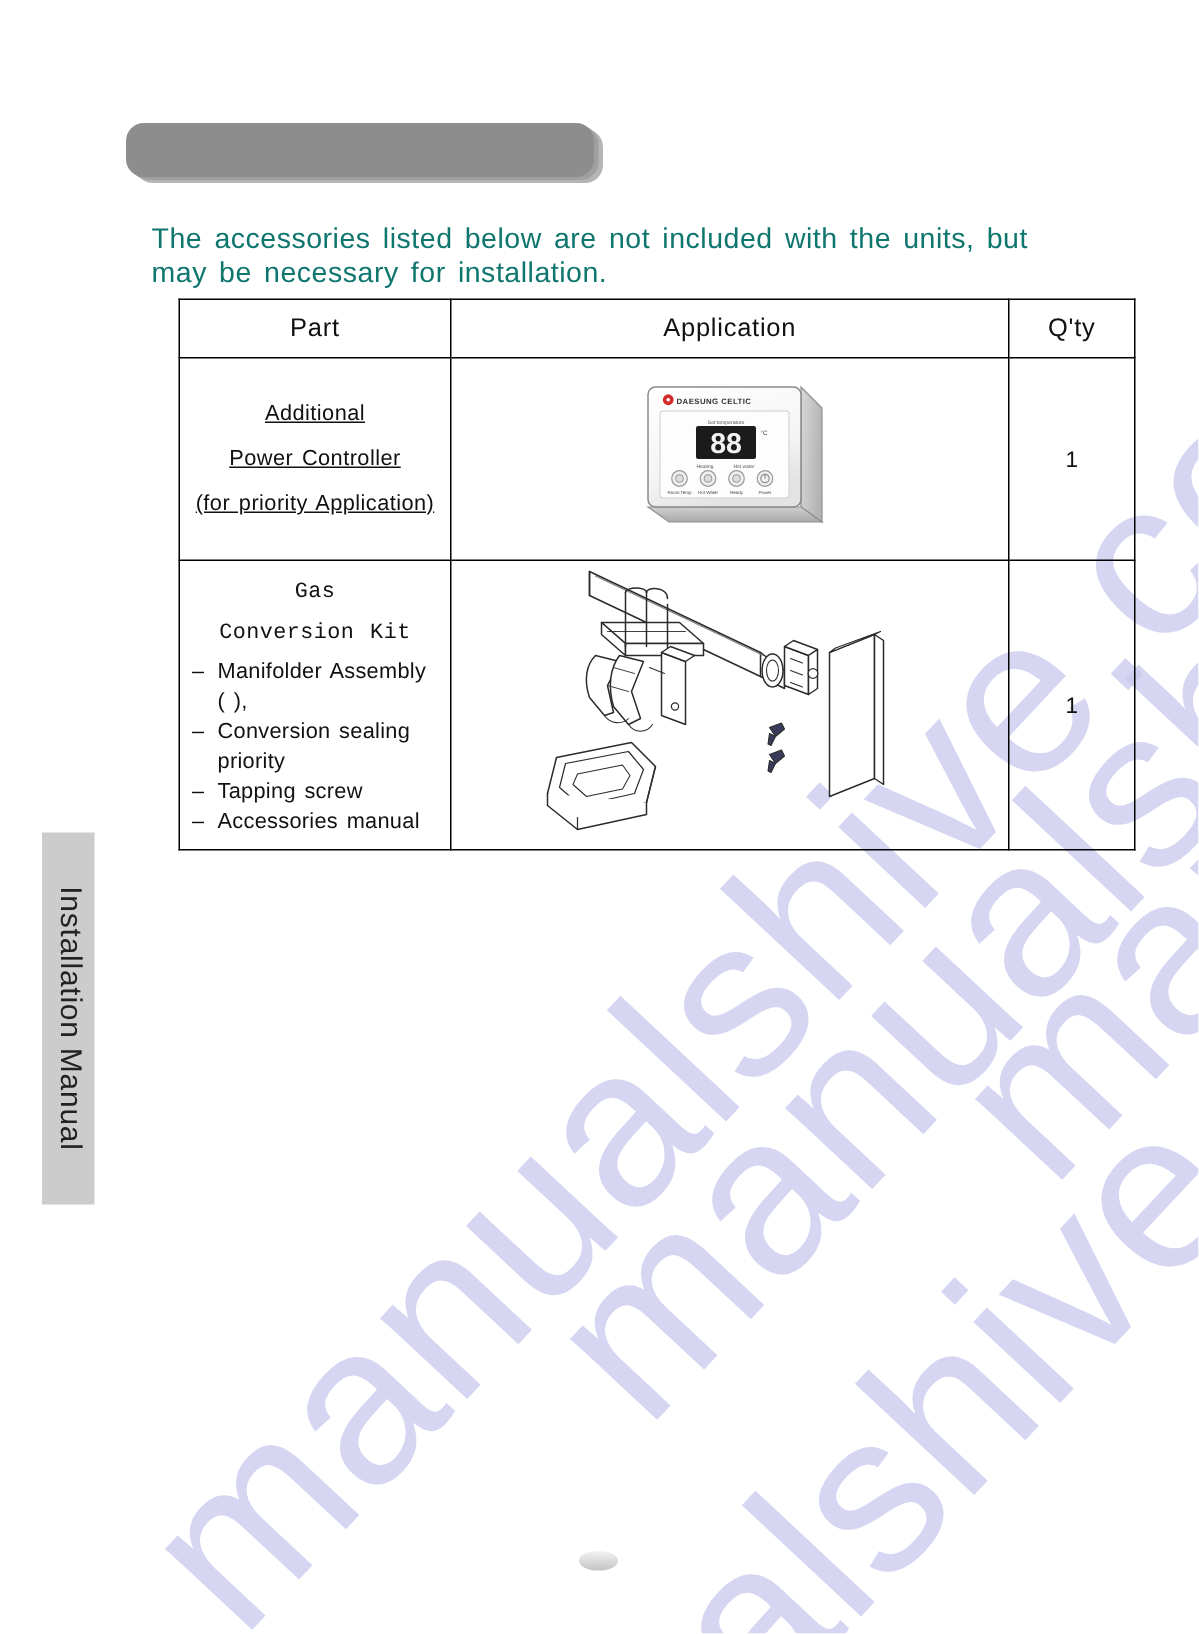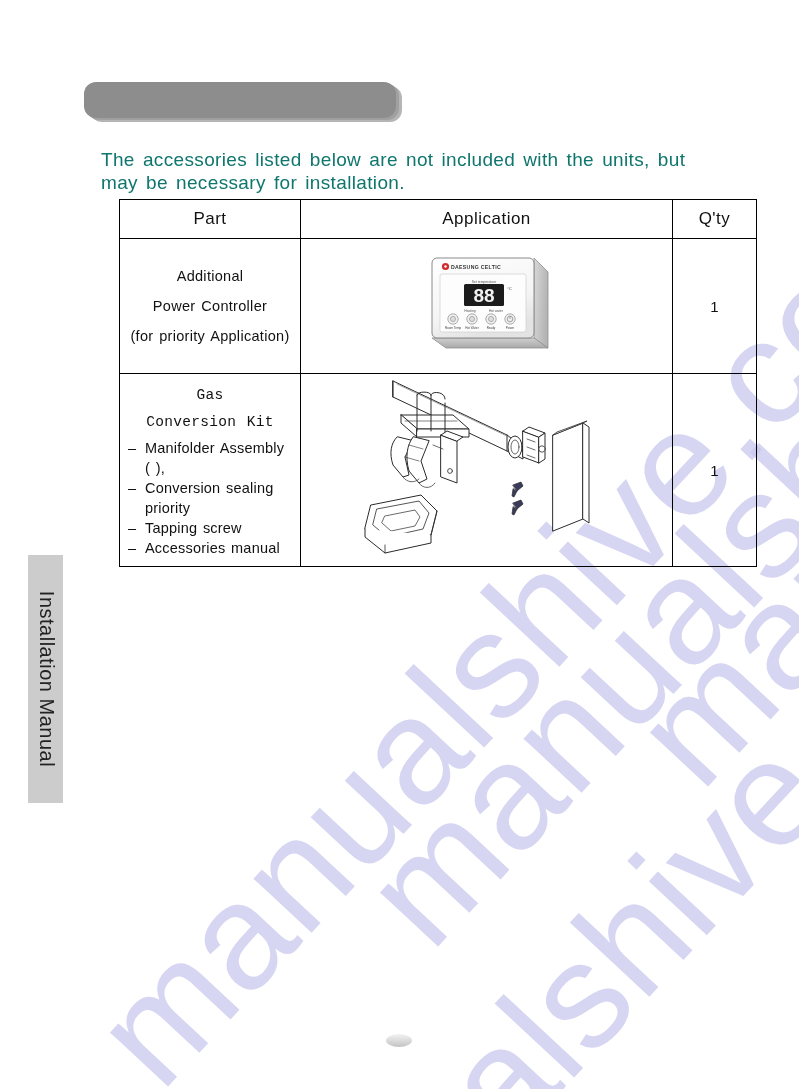--- a/index.html
+++ b/index.html
@@ -152,21 +152,21 @@
   }
   .part-cell {
     text-align: center;
     font-size: 14.5px;
     line-height: 30px;
     color: #111;
     padding: 6px 4px;
     letter-spacing: 0.3px;
     word-spacing: 1.5px;
   }
-  .part-cell .pc-line { display: block; }
+  .part-cell .pc-line { display: block; text-decoration: underline; }
   .qty-cell {
     text-align: center;
     font-size: 15px;
     color: #111;
   }
   .desc-cell { text-align: left; }
   .row1 td { height: 134px; }
   .row2 td { height: 192px; }
 
   

